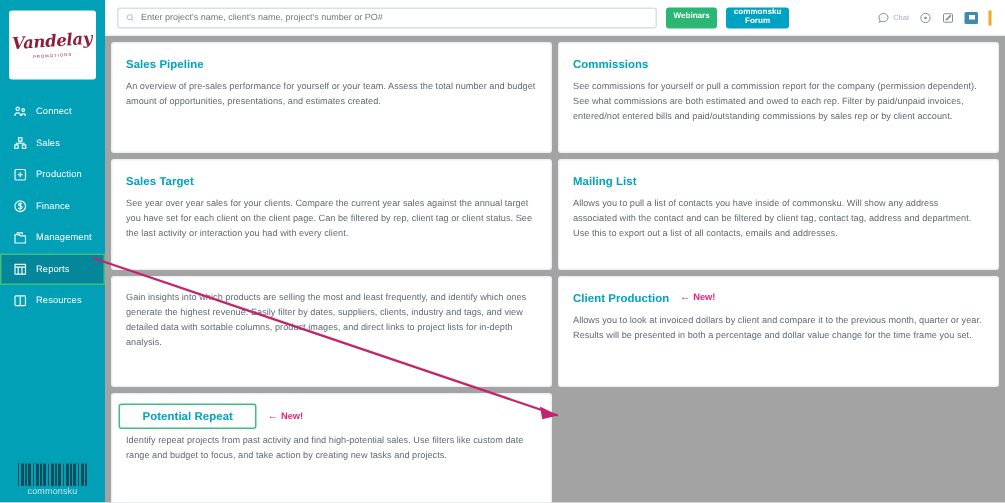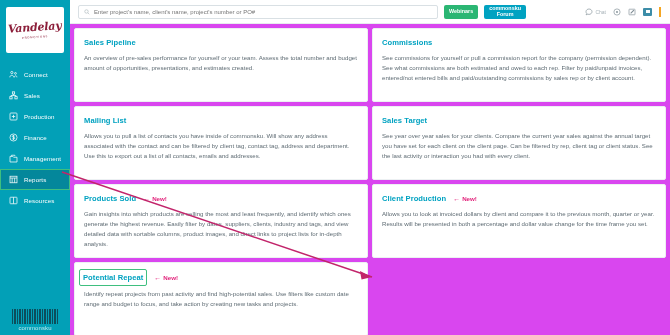--- a/index.html
+++ b/index.html
@@ -68,21 +68,21 @@
       #0C4E5C 0px, #0C4E5C 1px,
       transparent 1px, transparent 2px,
       #0C4E5C 2px, #0C4E5C 4px,
       transparent 4px, transparent 5px);
   }
   .barcode-label {
     font-size: 6px; color: #BFE7ED; margin-top: 1px; letter-spacing: .1px;
   }
 
   
-  #main { flex: 1; height: 335px; position: relative; background: #d946ef; }
+  #main { flex: 1; height: 335px; position: relative; background: #a3a3a3; }
 
   
   #topbar {
     height: 24px; background: #ffffff;
     border-bottom: 1px solid #E7ECEF;
     display: flex; align-items: center; padding: 0 6px;
     gap: 6px;
   }
   .search-box {
     flex: 0 0 360px; height: 14px;
@@ -135,21 +135,21 @@
     padding: 9px 9px 0 9px;
     overflow: hidden;
     position: relative;
   }
   .card-head { display: flex; align-items: center; gap: 7px; margin-bottom: 6px; }
   .card-title {
     font-size: 7.6px; font-weight: bold; color: #00A2C1; letter-spacing: .05px;
   }
   .card-title.boxed {
     border: 1px solid #3FBF7F;
-    padding: 3px 3px;
+    padding: 3px 15px;
     border-radius: 2px;
     margin: -3px 0 -3px -5px;
   }
   .new-badge {
     display: flex; align-items: center; gap: 2px;
     color: #E2257C; font-size: 6.2px; font-weight: bold;
   }
   .new-badge .arr { font-size: 7px; line-height: 1; }
   .card-desc {
     font-size: 6.1px; color: #5E6B73; line-height: 1.62; letter-spacing: .02px;
@@ -320,40 +320,33 @@
 
       <div class="card">
         <div class="card-head">
           <div class="card-title">Commissions</div>
         </div>
         <div class="card-desc">See commissions for yourself or pull a commission report for the company (permission dependent). See what commissions are both estimated and owed to each rep. Filter by paid/unpaid invoices, entered/not entered bills and paid/outstanding commissions by sales rep or by client account.</div>
       </div>
 
       <div class="card">
         <div class="card-head">
+          <div class="card-title">Sales Target</div>
+        </div>
+        <div class="card-desc">See year over year sales for your clients. Compare the current year sales against the annual target you have set for each client on the client page. Can be filtered by rep, client tag or client status. See the last activity or interaction you had with every client.</div>
+      </div>
+
+      <div class="card">
+        <div class="card-head">
           <div class="card-title">Mailing List</div>
         </div>
         <div class="card-desc">Allows you to pull a list of contacts you have inside of commonsku. Will show any address associated with the contact and can be filtered by client tag, contact tag, address and department. Use this to export out a list of all contacts, emails and addresses.</div>
       </div>
 
       <div class="card">
-        <div class="card-head">
-          <div class="card-title">Sales Target</div>
-        </div>
-        <div class="card-desc">See year over year sales for your clients. Compare the current year sales against the annual target you have set for each client on the client page. Can be filtered by rep, client tag or client status. See the last activity or interaction you had with every client.</div>
-      </div>
-
-      <div class="card">
-        <div class="card-head">
-          <div class="card-title">Products Sold</div>
-          <div class="new-badge">
-            <span class="arr">←</span>
-            <span>New!</span>
-          </div>
-        </div>
         <div class="card-desc">Gain insights into which products are selling the most and least frequently, and identify which ones generate the highest revenue. Easily filter by dates, suppliers, clients, industry and tags, and view detailed data with sortable columns, product images, and direct links to project lists for in-depth analysis.</div>
       </div>
 
       <div class="card">
         <div class="card-head">
           <div class="card-title">Client Production</div>
           <div class="new-badge">
             <span class="arr">←</span>
             <span>New!</span>
           </div>

